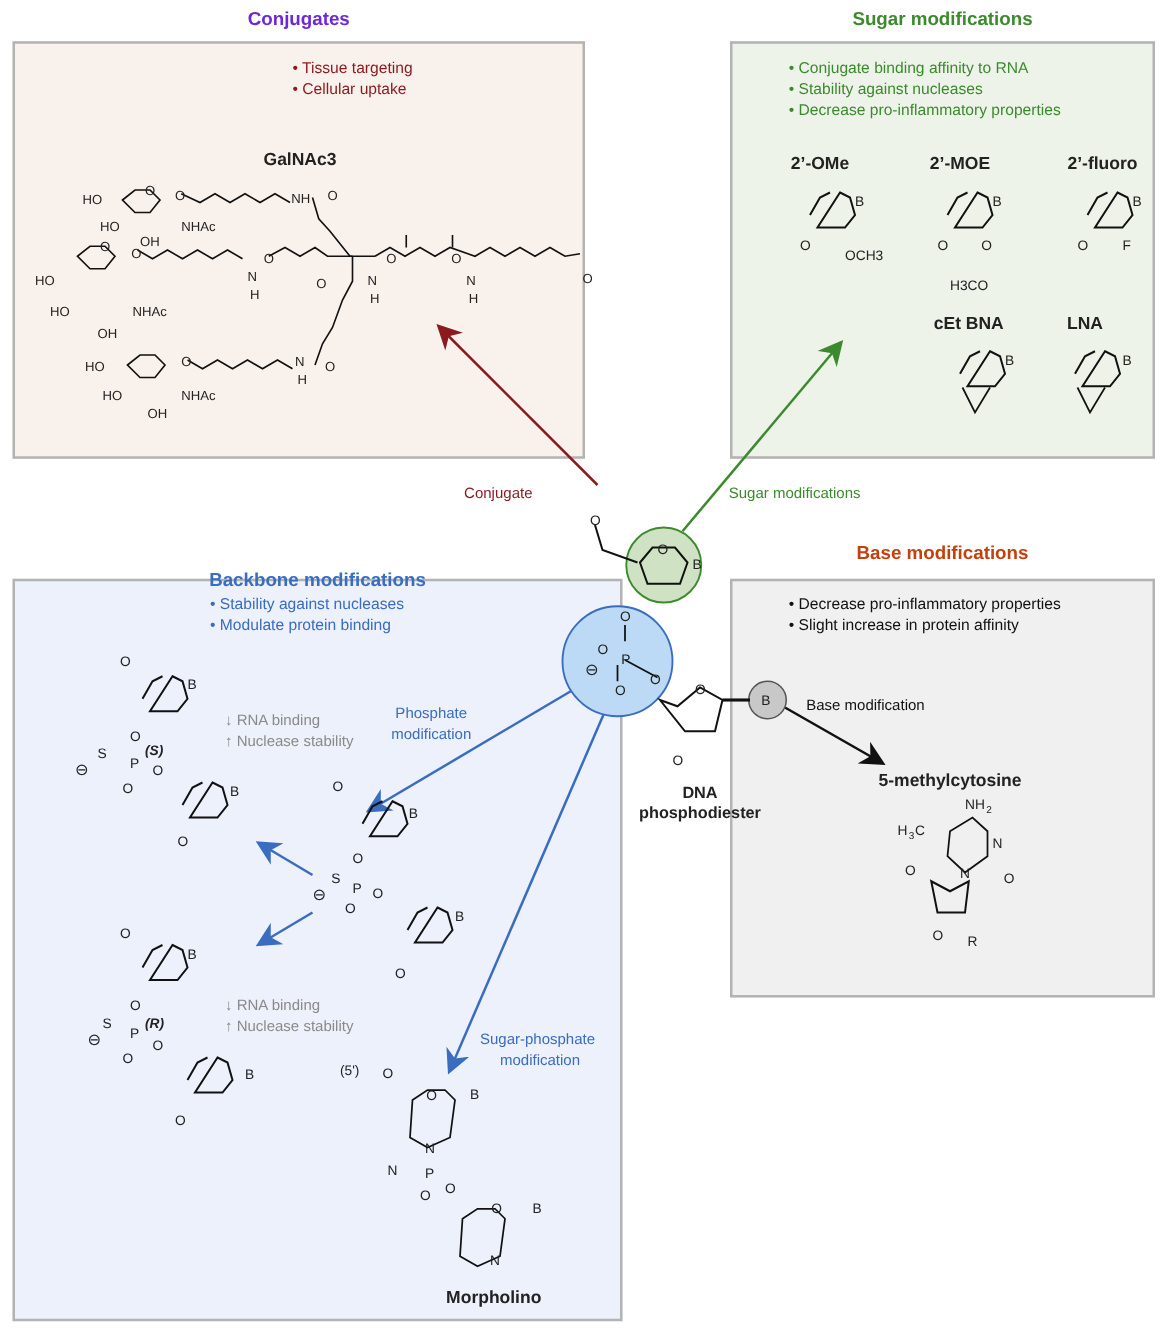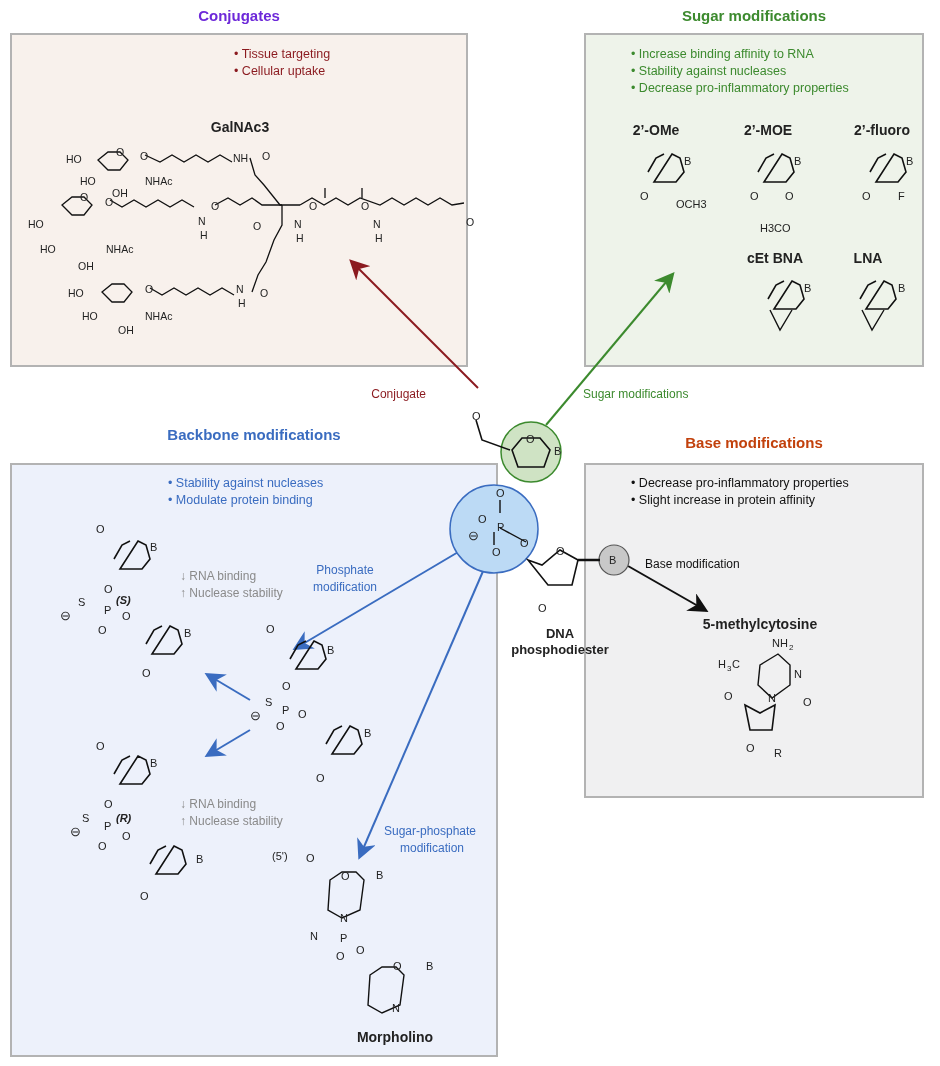--- a/index.html
+++ b/index.html
@@ -20,29 +20,29 @@
 </head>
 <body>
 
 <div class="panel p-conj"></div>
 <div class="panel p-sugar"></div>
 <div class="panel p-back"></div>
 <div class="panel p-base"></div>
 
 <div class="title" style="left:10px;top:7px;width:458px;color:#6d28d9;">Conjugates</div>
 <div class="title" style="left:584px;top:7px;width:340px;color:#3c8a2e;">Sugar modifications</div>
-<div class="title" style="left:10px;top:426px;width:488px;color:#3a6cc0;">Backbone modifications</div>
+<div class="title" style="left:10px;top:456px;width:488px;color:#3a6cc0;">Backbone modifications</div>
 <div class="title" style="left:584px;top:434px;width:340px;color:#c2410c;">Base modifications</div>
 
 <div class="bullets" style="left:202px;top:46px;color:#8b1a1f;margin-left:32px;">
   <div>Tissue targeting</div>
   <div>Cellular uptake</div>
 </div>
 <div class="bullets" style="left:631px;top:46px;color:#3c8a2e;">
-  <div>Increase binding affinity to RNA</div>
+  <div>Conjugate binding affinity to RNA</div>
   <div>Stability against nucleases</div>
   <div>Decrease pro-inflammatory properties</div>
 </div>
 <div class="bullets" style="left:168px;top:475px;color:#3a6cc0;">
   <div>Stability against nucleases</div>
   <div>Modulate protein binding</div>
 </div>
 <div class="bullets" style="left:631px;top:475px;color:#111;">
   <div>Decrease pro-inflammatory properties</div>
   <div>Slight increase in protein affinity</div>

